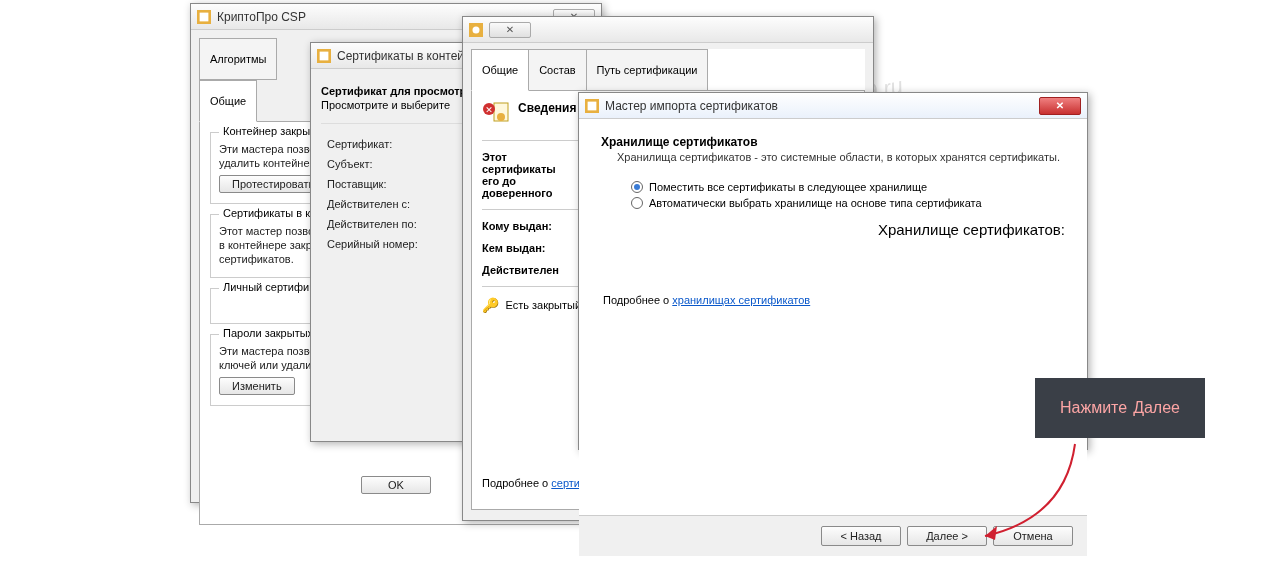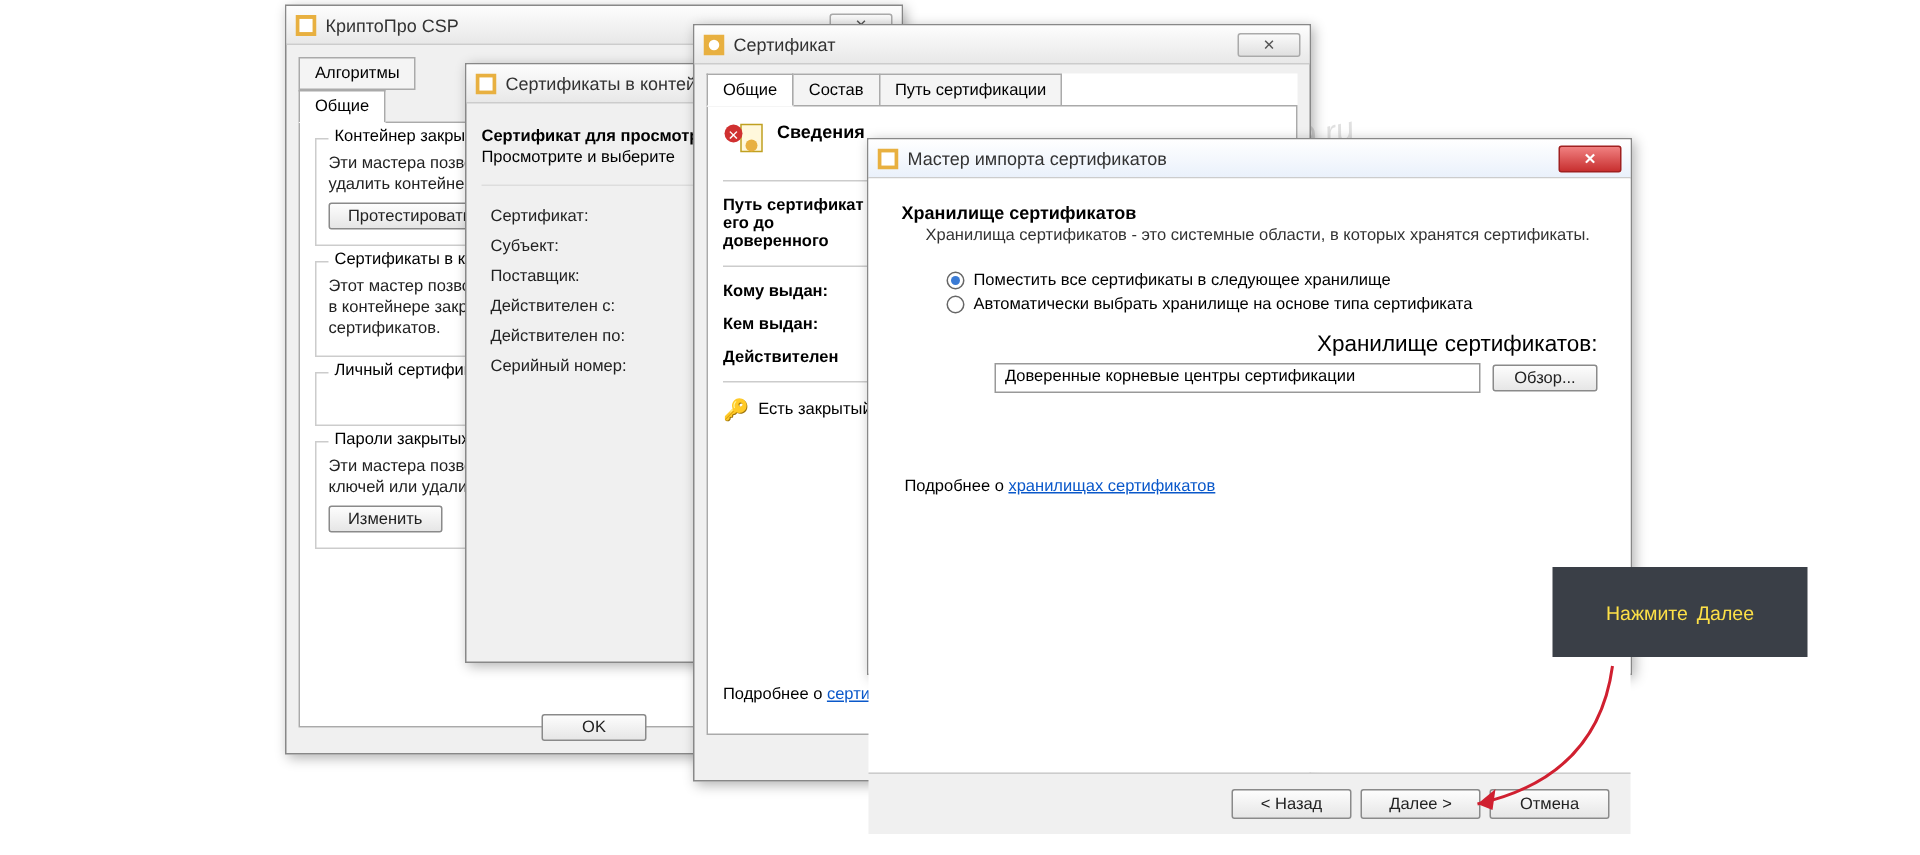--- a/index.html
+++ b/index.html
@@ -8,21 +8,21 @@
   .window { position: absolute; background: #f0f0f0; border: 1px solid #888; box-shadow: 2px 2px 8px rgba(0,0,0,0.3); }
   .titlebar { display: flex; align-items: center; padding: 4px 6px; background: linear-gradient(#fdfdfd,#e8e8e8); border-bottom: 1px solid #ccc; height: 26px; }
   .titlebar .icon { width: 14px; height: 14px; margin-right: 6px; }
   .titlebar .title { flex: 1; font-size: 12px; color: #333; }
   .titlebar .close { width: 42px; height: 16px; border: 1px solid #aaa; border-radius: 2px; background: linear-gradient(#fafafa,#e0e0e0); display: flex; align-items: center; justify-content: center; font-size: 10px; color: #555; }
 
   
   #w1 { left: 190px; top: 3px; width: 412px; height: 500px; }
   #w1 .body { padding: 8px; }
   .tabs-row { display: flex; }
-  .tab { padding: 4px 10px; border: 1px solid #aaa; background: #f4f4f4; font-size: 11px; margin-right: -1px; position: relative; }
+  .tab { padding: 14px 10px; border: 1px solid #aaa; background: #f4f4f4; font-size: 11px; margin-right: -1px; position: relative; }
   .tab.active { background: #fff; border-bottom: 1px solid #fff; z-index: 2; }
   .tab-surface { border: 1px solid #aaa; background: #fff; margin-top: -1px; padding: 10px; height: 404px; position: relative; }
   .group { border: 1px solid #ccc; padding: 8px 8px 10px; margin-bottom: 10px; position: relative; }
   .group-title { position: absolute; top: -8px; left: 8px; background: #fff; padding: 0 4px; font-size: 11px; }
   .group p { margin: 2px 0; font-size: 11px; color: #222; }
   .btn { display: inline-block; padding: 2px 12px; border: 1px solid #8a8a8a; background: linear-gradient(#fdfdfd,#e6e6e6); border-radius: 2px; font-size: 11px; color: #222; min-width: 70px; text-align: center; }
   .btn-row-right { text-align: right; margin-top: 8px; }
   #w1-footer { position: absolute; bottom: 8px; left: 0; right: 0; text-align: center; }
 
   
@@ -64,21 +64,21 @@
   .radio.checked::after { content:""; width:6px; height:6px; background:#3a7bd5; border-radius:50%; }
   .store-label { font-size:15px; margin: 12px 0 4px 50px; text-align: right; }
   .store-row { display:flex; align-items:center; gap:8px; margin-left:62px; }
   .store-input { flex:1; height:20px; border:1px solid #999; background:#fff; padding:2px 6px; font-size:11px; }
   .more-link { font-size:11px; margin-top: 56px; margin-left: 2px; }
   .more-link a { color:#0a58ca; }
   #w4 .footer { border-top:1px solid #ccc; padding:10px 14px; display:flex; justify-content:flex-end; gap:6px; background:#f0f0f0; }
   #w4 .footer .btn { min-width:80px; padding:3px 10px; }
 
   
-  #tip { position:absolute; left:1035px; top:378px; width:170px; height:60px; background:#3a3f47; color:#fde047; display:flex; align-items:center; justify-content:center; font-size:13px; gap:6px; }
+  #tip { position:absolute; left:1035px; top:378px; width:170px; height:60px; background:#3a3f47; color:#fca5a5; display:flex; align-items:center; justify-content:center; font-size:16px; gap:6px; }
 
   
   #arrow { position:absolute; left:975px; top:438px; width:110px; height:110px; pointer-events:none; }
 
   
   .wm { position:absolute; color:#ccc; font-size:22px; transform: rotate(-12deg); opacity:0.6; pointer-events:none; user-select:none; font-style:italic; }
 
   a { text-decoration: underline; cursor:pointer; }
 </style>
 </head>
@@ -161,21 +161,20 @@
     </div>
   </div>
 </div>
 
 <div id="w3" class="window">
   <div class="titlebar">
     <svg class="icon" viewBox="0 0 16 16">
         <rect width="16" height="16" fill="#e8b040"></rect>
         <circle cx="8" cy="8" r="4" fill="#fff"></circle>
       </svg>
-    <span class="title">Сертификат</span>
     <div class="close">✕</div>
   </div>
   <div class="body">
     <div class="cert-tabs">
       <div class="tab active">Общие</div>
       <div class="tab">Состав</div>
       <div class="tab">Путь сертификации</div>
     </div>
     <div class="cert-panel">
       <div class="cert-info-top">
@@ -184,21 +183,21 @@
               <rect x="12" y="2" width="14" height="18" fill="#fff8dc" stroke="#c0a020"></rect>
               <circle cx="19" cy="16" r="4" fill="#e8b040"></circle>
               <circle cx="7" cy="8" r="6" fill="#d03030"></circle>
               <text x="7" y="12" font-size="9" fill="#fff" text-anchor="middle">✕</text>
             </svg>
         </span>
         <span class="ttl">Сведения</span>
       </div>
       <div class="cert-hr"></div>
       <div class="cert-block">
-        <b>Путь сертификат</b><br>
+        <b>Этот сертификаты</b><br>
         <b>его до доверенного</b>
       </div>
       <div class="cert-hr"></div>
       <div class="cert-block"><b>Кому выдан:</b></div>
       <div class="cert-block"><b>Кем выдан:</b></div>
       <div class="cert-block"><b>Действителен</b></div>
       <div class="cert-hr"></div>
       <div class="key-row">
         <span class="key-ico">🔑</span>
         <span>Есть закрытый</span>
@@ -227,24 +226,20 @@
     <p class="subtext">Хранилища сертификатов - это системные области, в которых хранятся сертификаты.</p>
     <div class="radio-row">
       <span class="radio checked"></span>
       <span>Поместить все сертификаты в следующее хранилище</span>
     </div>
     <div class="radio-row">
       <span class="radio"></span>
       <span>Автоматически выбрать хранилище на основе типа сертификата</span>
     </div>
     <div class="store-label">Хранилище сертификатов:</div>
-    <div class="store-row">
-      <div class="store-input">Доверенные корневые центры сертификации</div>
-      <span class="btn">Обзор...</span>
-    </div>
     <div class="more-link">
       <span>Подробнее о </span><a>хранилищах сертификатов</a>
     </div>
   </div>
   <div class="footer">
     <span class="btn">&lt; Назад</span>
     <span class="btn">Далее &gt;</span>
     <span class="btn">Отмена</span>
   </div>
 </div>

